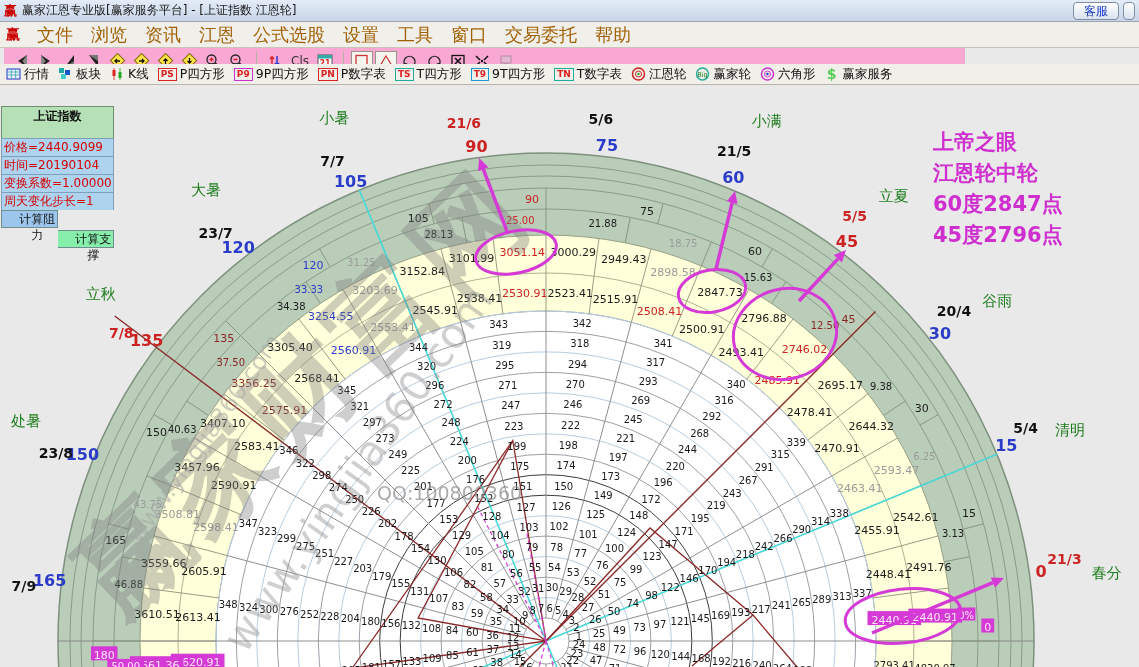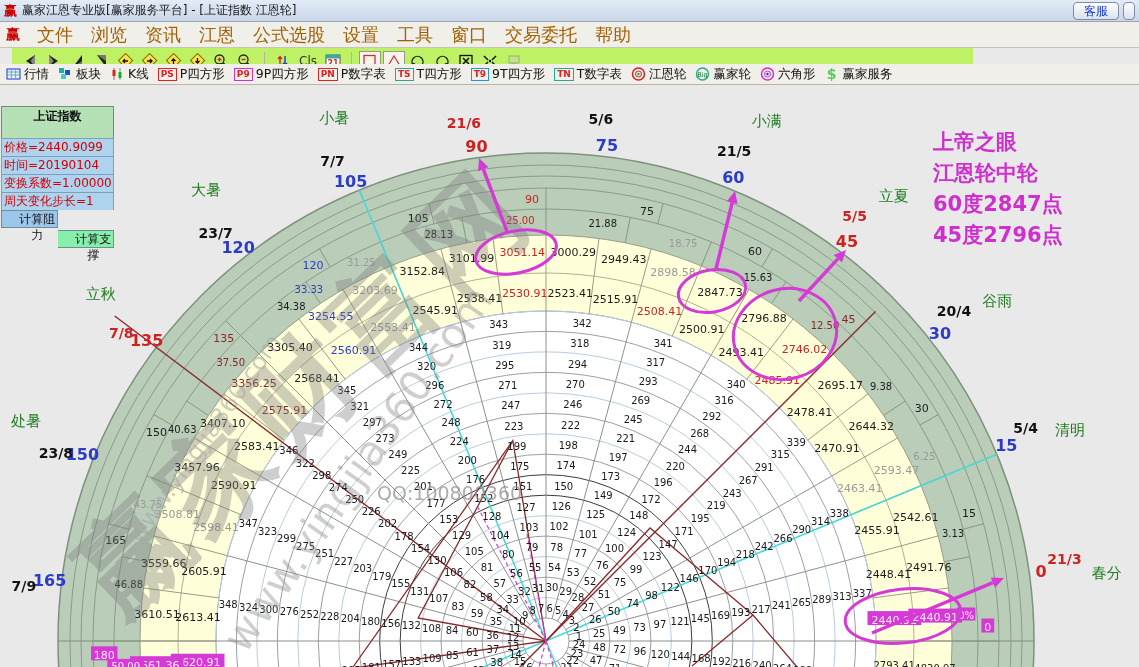--- a/index.html
+++ b/index.html
@@ -14,21 +14,21 @@
   .titlebar .title { font-size:12px; color:#1a1a1a; flex:1; }
   .tb-btn { font-size:12px; color:#1533cc; background:linear-gradient(#ffffff,#d8e2ee);
     border:1px solid #7e8ea4; border-radius:4px; height:18px; padding:0 10px; margin-left:4px; }
   .tb-btn.partial { width:12px; padding:0; overflow:hidden; }
 
   .menubar { position:absolute; left:0; top:22px; width:1139px; height:26px; background:#f1efe9;
     border-bottom:1px solid #c8c4ba; display:flex; align-items:center; z-index:30; padding-left:4px; }
   .menubar .mlogo { color:#c00; font-weight:bold; font-size:14px; margin:0 8px 0 2px; }
   .menu-item { font-size:18px; color:#a16207; padding:3px 9px; cursor:default; }
 
-  .toolbar { position:absolute; left:12px; top:48px; width:961px; height:27px; background:#bef264;
+  .toolbar { position:absolute; left:4px; top:48px; width:961px; height:27px; background:#f9a8d4;
     border-bottom:1px solid #c8c4ba; display:flex; align-items:center; z-index:30; padding-left:6px; }
   .ticon { width:22px; height:20px; display:flex; align-items:center; justify-content:center; margin:0 1px; }
   .ticon.boxed { border:1px solid #9a968c; background:#f6f4ee; }
   .tsep { width:1px; height:18px; background:#b5b1a6; margin:0 6px; }
   .tcls { font-size:12px; color:#333; padding:0 4px; }
 
   .viewbar { position:absolute; left:0; top:64px; width:1139px; height:21px; background:#f1efe9;
     border-bottom:1px solid #b9b5ab; display:flex; align-items:center; z-index:30; padding-left:6px; }
   .vitem { display:flex; align-items:center; font-size:12.5px; color:#111; margin-right:9px; cursor:default; }
   .vitem .vicon { margin-right:3px; display:flex; align-items:center; }

